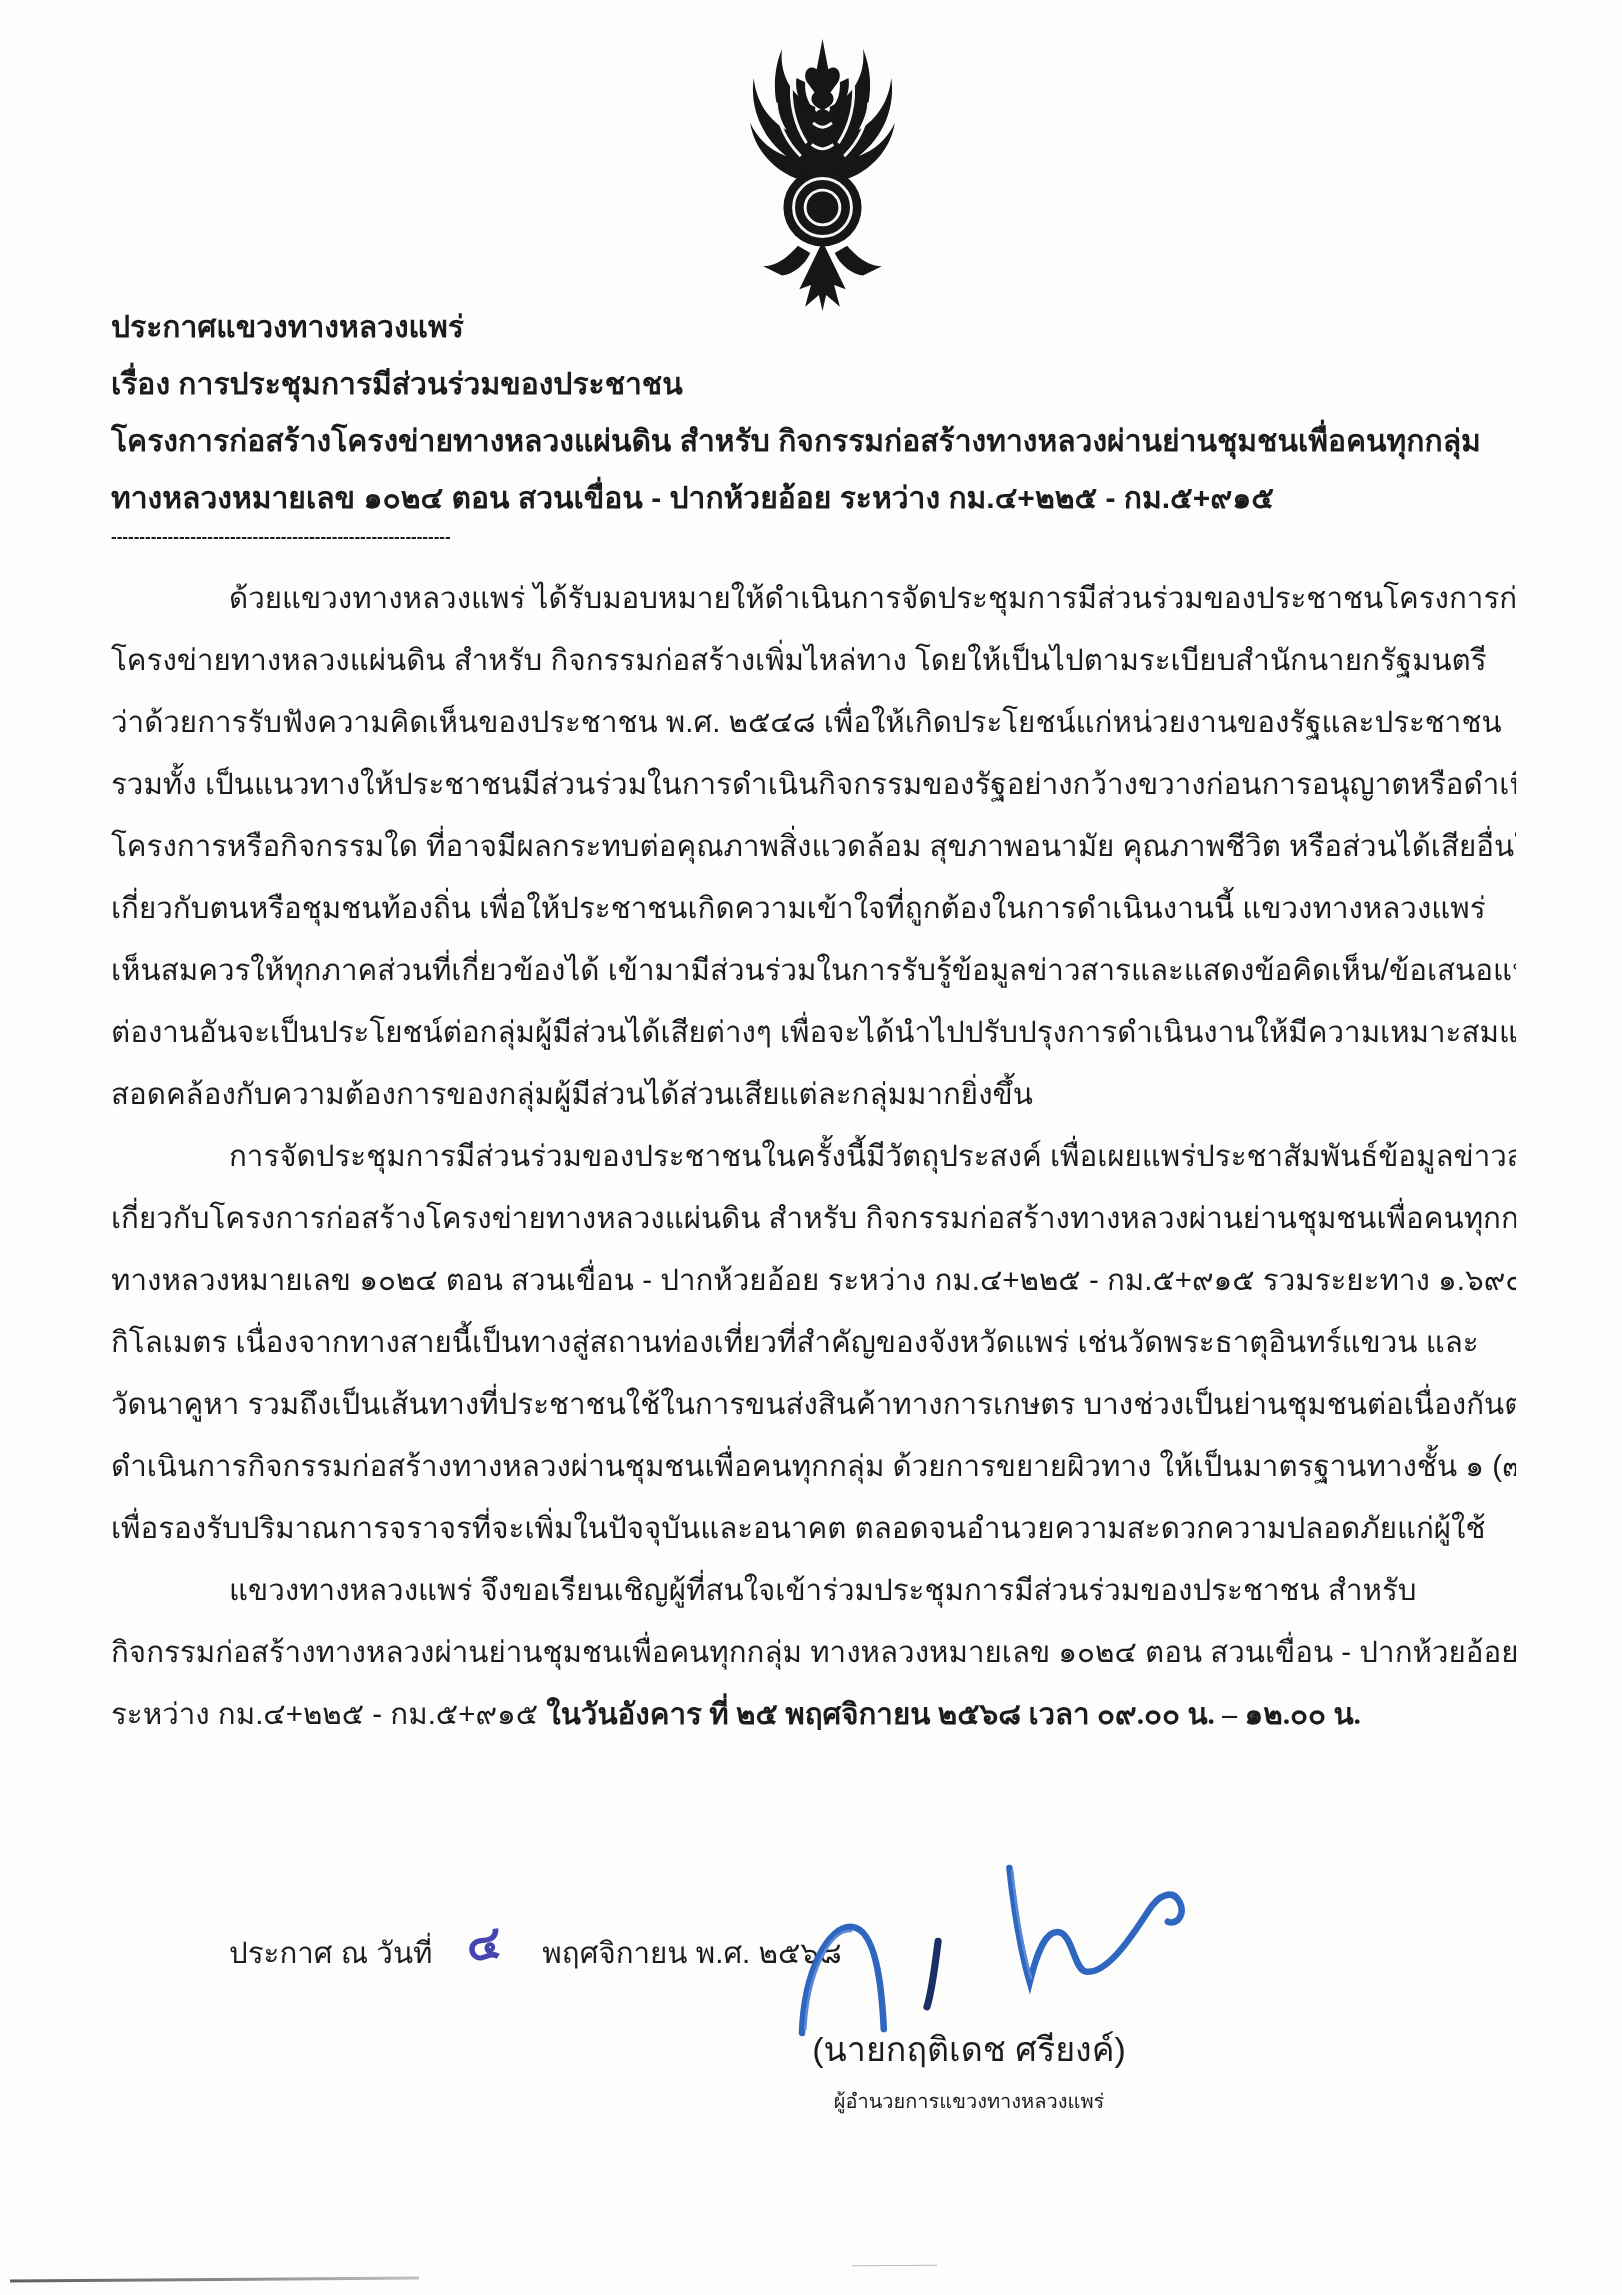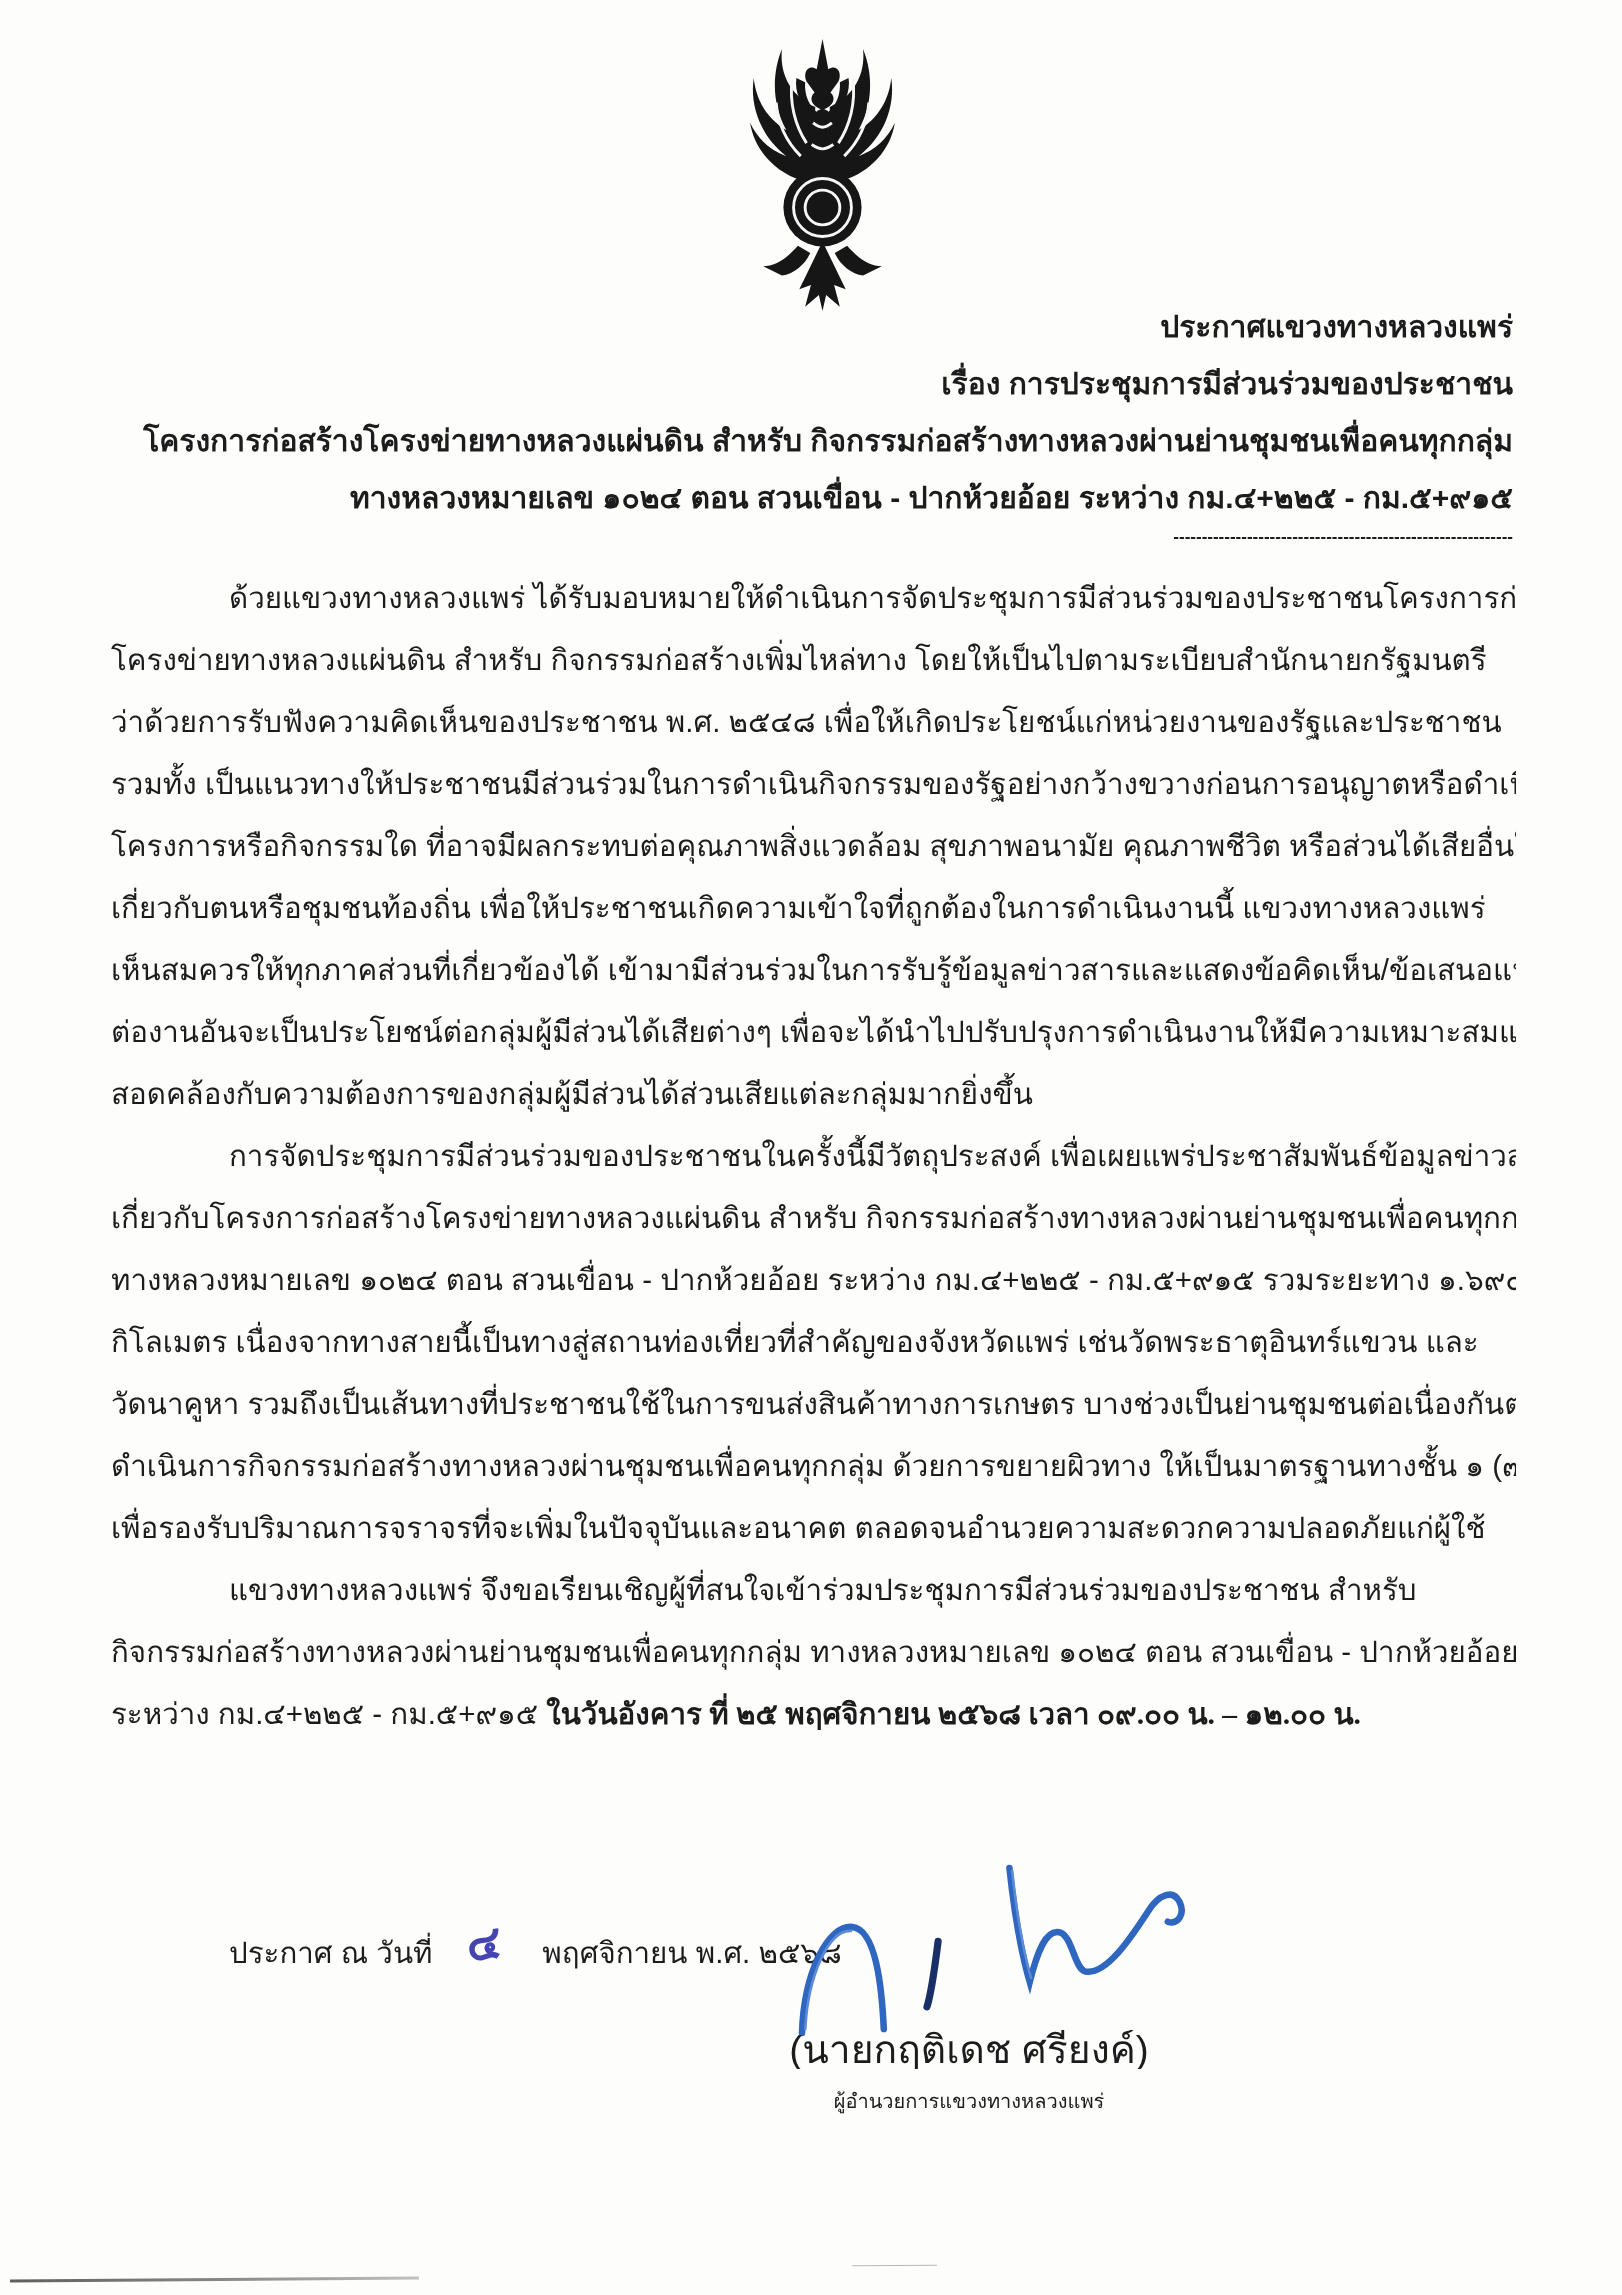--- a/index.html
+++ b/index.html
@@ -12,21 +12,21 @@
     overflow:hidden;
   }
   .page{position:absolute;inset:0;background:#fdfdfc;}
 
   
   .emblem{position:absolute;left:713px;top:36px;width:219px;height:275px;}
 
   
   .title-block{
     position:absolute;left:111px;top:298px;width:1402px;
-    text-align:right;font-weight:700;font-size:30px;
+    text-align:left;font-weight:700;font-size:30px;
   }
   .title-line{height:57px;line-height:57px;white-space:nowrap;overflow:hidden;}
   .sep-line{
     height:26px;line-height:22px;font-size:17px;font-weight:700;
     letter-spacing:0px;white-space:nowrap;overflow:hidden;
   }
 
   
   .body-block{position:absolute;left:111px;top:567px;width:1405px;}
   .bline{
@@ -42,21 +42,21 @@
     white-space:nowrap;
   }
   .handwritten-day{
     display:inline-block;color:#4545b2;font-size:46px;font-weight:700;
     transform:rotate(-7deg) translateY(-3.9px);
     margin:0 41px 0 34px;
   }
   .signature-svg{position:absolute;left:766px;top:1864px;width:445px;height:190px;}
   .signer-name{
     position:absolute;left:694px;top:2030px;width:550px;
-    text-align:center;font-size:39px;line-height:39px;white-space:nowrap;overflow:hidden;
+    text-align:center;font-size:34px;line-height:39px;white-space:nowrap;overflow:hidden;
   }
   .signer-pos{
     position:absolute;left:681px;top:2082px;width:576px;
     text-align:center;font-size:20px;line-height:39px;white-space:nowrap;overflow:hidden;
   }
 
   
   .scan-line{
     position:absolute;left:9.8px;top:2278px;width:409px;height:3.3px;
     background:linear-gradient(90deg,#5f5f5f 0%,#8a8a8a 55%,#c2c2c2 100%);

